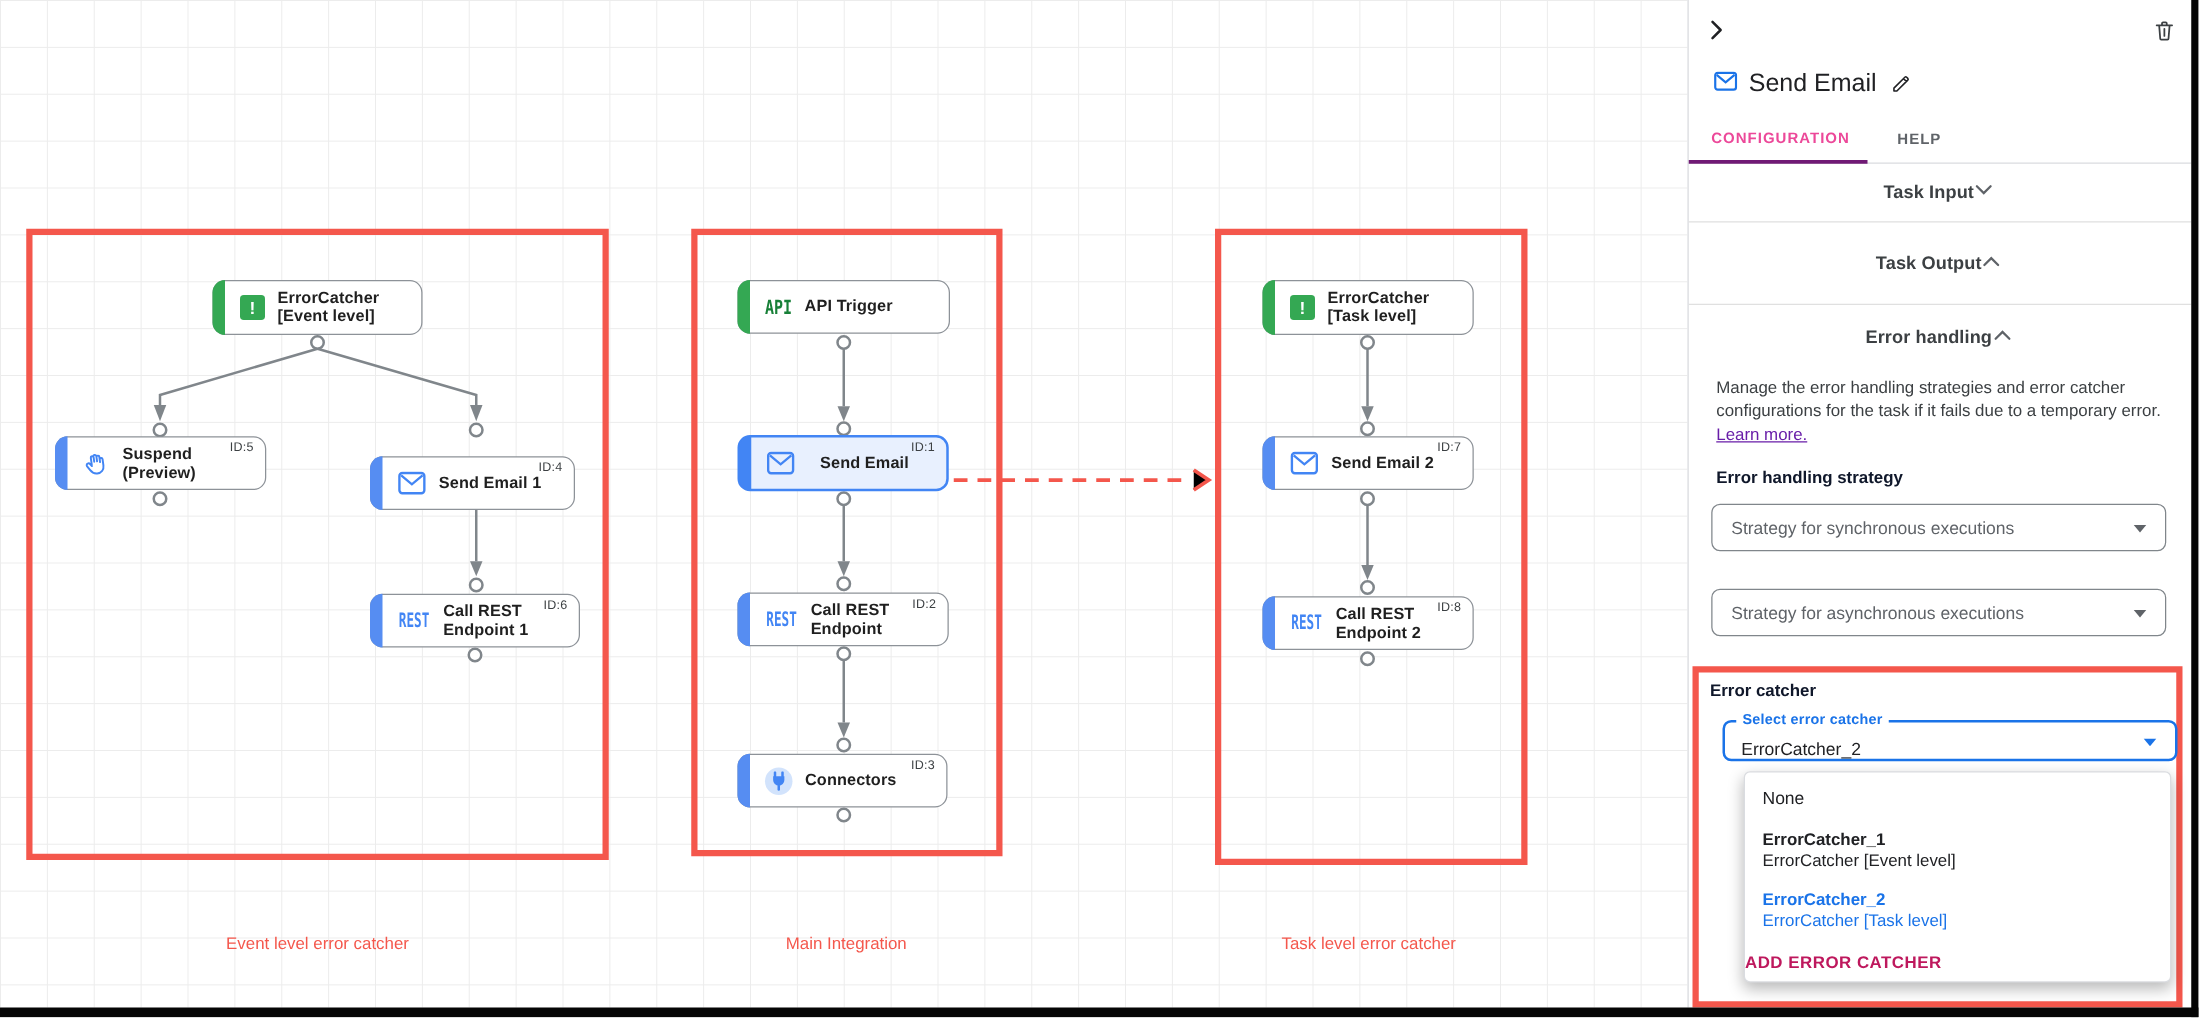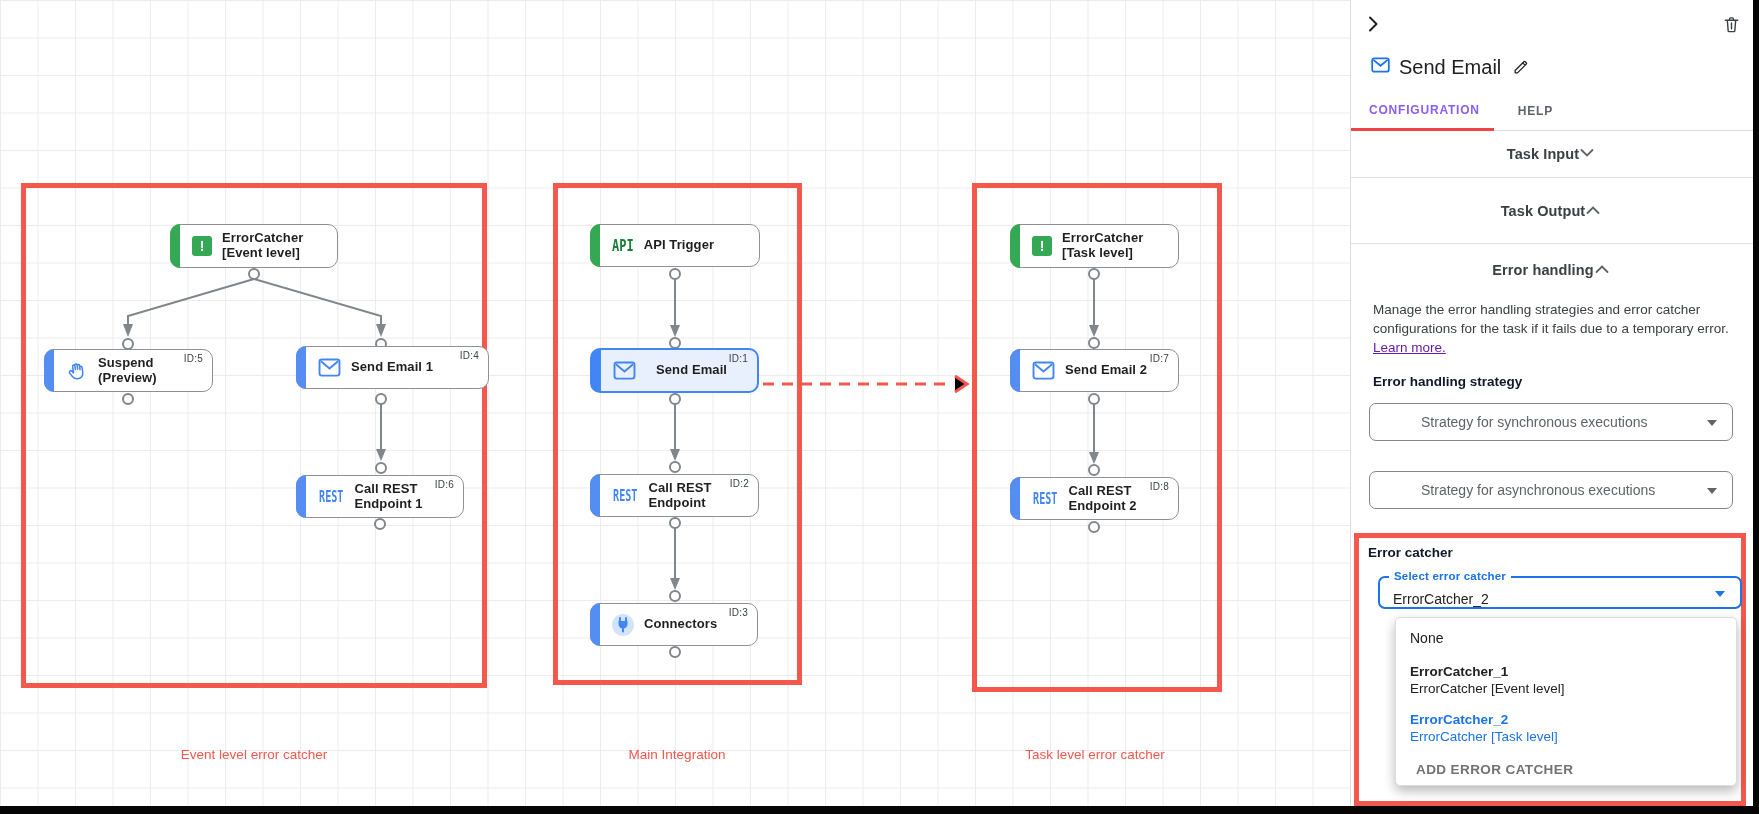--- a/index.html
+++ b/index.html
@@ -40,34 +40,34 @@
   
   .panel{position:absolute;left:1350px;top:0;width:403px;height:806px;background:#fff;
     border-left:1px solid #dadce0;box-sizing:border-box;}
   .panel-top{display:flex;justify-content:space-between;align-items:center;height:40px;padding:4px 10px 0 10px;}
   .icon-btn{background:none;border:none;padding:2px;cursor:pointer;display:flex;align-items:center;}
   .title-row{display:flex;align-items:center;gap:9px;margin:6px 0 0 20px;height:34px;}
   .panel-title{font-size:20px;color:#202124;font-weight:normal;margin:0;}
   .tabs{display:flex;margin-top:8px;border-bottom:1px solid #dadce0;height:38px;align-items:stretch;}
   .tab{font-size:12px;font-weight:bold;letter-spacing:.8px;color:#5f6368;display:flex;align-items:center;
     padding:0 14px 0 18px;cursor:pointer;}
-  .tab.active{color:#8b5cf6;border-bottom:3px solid #ef4444;margin-bottom:-1px;text-align:center;}
+  .tab.active{color:#ec4899;border-bottom:3px solid #701a75;margin-bottom:-1px;text-align:center;}
   .tab.help{margin-left:10px;padding:0 14px;}
   .sec{display:flex;align-items:center;justify-content:center;padding:0 24px 0 22px;
     border-bottom:1px solid #e0e0e0;cursor:pointer;}
   .sec-label{font-size:14.5px;font-weight:bold;color:#3c4043;letter-spacing:.1px;}
   .sec.ti{height:46px;}
   .sec.to{height:65px;align-items:center;}
   .sec.eh{height:52px;border-bottom:none;}
   .desc{margin:4px 22px 0 22px;font-size:13.5px;line-height:19px;color:#3c4043;}
   .learn{color:#681da8;text-decoration:underline;cursor:pointer;}
   .strategy-heading,.ec-heading{font-size:13.5px;font-weight:bold;color:#0f172a;}
   .strategy-heading{margin:17px 22px 0 22px;}
   .select{position:relative;margin:14px 0 0 18px;width:364px;height:38px;border:1px solid #80868b;
-    border-radius:7px;box-sizing:border-box;display:flex;align-items:center;cursor:pointer;background:#fff;padding-left:36px;}
+    border-radius:7px;box-sizing:border-box;display:flex;align-items:center;cursor:pointer;background:#fff;}
   .select .sel-text{font-size:14px;color:#5f6368;margin-left:15px;}
   .caret{width:0;height:0;border-left:5px solid transparent;border-right:5px solid transparent;
     border-top:6px solid #5f6368;position:absolute;right:15px;top:16px;}
   .select.async{margin-top:30px;}
   .red-frame{position:absolute;left:3px;top:533px;width:392px;height:273px;border:5px solid #f4574c;
     box-sizing:border-box;padding:7px 0 0 9px;}
   .blue-select{position:relative;margin:16px 0 0 10px;width:364px;height:33px;border:2px solid #1a73e8;
     border-radius:7px;box-sizing:border-box;display:flex;align-items:flex-end;cursor:pointer;background:#fff;}
   .float-label{position:absolute;top:-8px;left:9px;background:#fff;padding:0 5px;font-size:11.5px;
     font-weight:bold;color:#1a73e8;letter-spacing:.2px;}
@@ -75,22 +75,22 @@
   .caret.blue{border-top-color:#1a73e8;top:13px;}
   .menu-card{margin:8px 0 0 27px;width:342px;height:169px;background:#fff;border:1px solid #dadce0;
     border-radius:5px;box-shadow:0 5px 12px rgba(0,0,0,.28);box-sizing:border-box;overflow:hidden;}
   .mi{padding-left:14px;cursor:pointer;}
   .mi-none{margin-top:12px;font-size:14px;color:#202124;}
   .mi-t{font-size:13.5px;font-weight:bold;color:#202124;line-height:17px;}
   .mi-s{font-size:13.5px;color:#202124;line-height:18px;}
   .mi.blue .mi-t,.mi.blue .mi-s{color:#1a73e8;}
   .mi2{margin-top:17px;}
   .mi3{margin-top:13px;}
-  .add-btn{display:block;background:none;border:none;margin:16px 0 0 20px;padding:0;font-size:13.5px;
-    font-weight:bold;letter-spacing:.4px;color:#737373;cursor:pointer;font-family:inherit;}
+  .add-btn{display:block;background:none;border:none;margin:16px 0 0 0;padding:0;font-size:13.5px;
+    font-weight:bold;letter-spacing:.4px;color:#be185d;cursor:pointer;font-family:inherit;}
   
   .frame-right{position:absolute;right:0;top:0;width:6px;height:100%;background:#050505;}
   .frame-bottom{position:absolute;left:0;bottom:0;width:100%;height:8px;background:#050505;}
 </style>
 </head>
 <body>
 
 <div class="stage">
 
   <div class="canvas">
@@ -154,21 +154,21 @@
     <div class="flow-node" style="left:44px;top:349px;width:169px;height:43px;">
       <span class="bar"></span>
       <span class="node-id">ID:5</span>
       <span class="nicon">
         <svg width="22" height="22" viewBox="0 0 24 24">
             <path transform="rotate(-8 12 12)" d="M8 12.5 V6.2 a1.25 1.25 0 0 1 2.5 0 V10 m0-4.6 a1.25 1.25 0 0 1 2.5 0 V10 m0-3.6 a1.25 1.25 0 0 1 2.5 0 V11 m0-2.2 a1.25 1.25 0 0 1 2.5 0 v5.4 c0 3.9-2.7 6.3-6.3 6.3 -2.9 0-4.5-1.5-5.9-3.9 l-2-3.4 c-.5-.9-.2-1.9 .7-2.3 .8-.4 1.7-.1 2.3 .8 l1.2 1.8" fill="#ffffff" stroke="#4285f4" stroke-width="1.7" stroke-linecap="round" stroke-linejoin="round"></path>
           </svg>
       </span>
       <span class="node-label">Suspend (Preview)</span>
     </div>
-    <div class="flow-node" style="left:296px;top:346px;width:193px;height:43px;">
+    <div class="flow-node" style="left:296px;top:365px;width:164px;height:43px;">
       <span class="bar"></span>
       <span class="node-id">ID:4</span>
       <span class="nicon">
         <svg width="23" height="19" viewBox="0 0 24 20">
             <rect x="1.5" y="1.5" width="21" height="17" rx="2.5" fill="none" stroke="#4285f4" stroke-width="2"></rect>
             <polyline points="3,3.5 12,11 21,3.5" fill="none" stroke="#4285f4" stroke-width="2"></polyline>
           </svg>
       </span>
       <span class="node-label">Send Email 1</span>
     </div>

